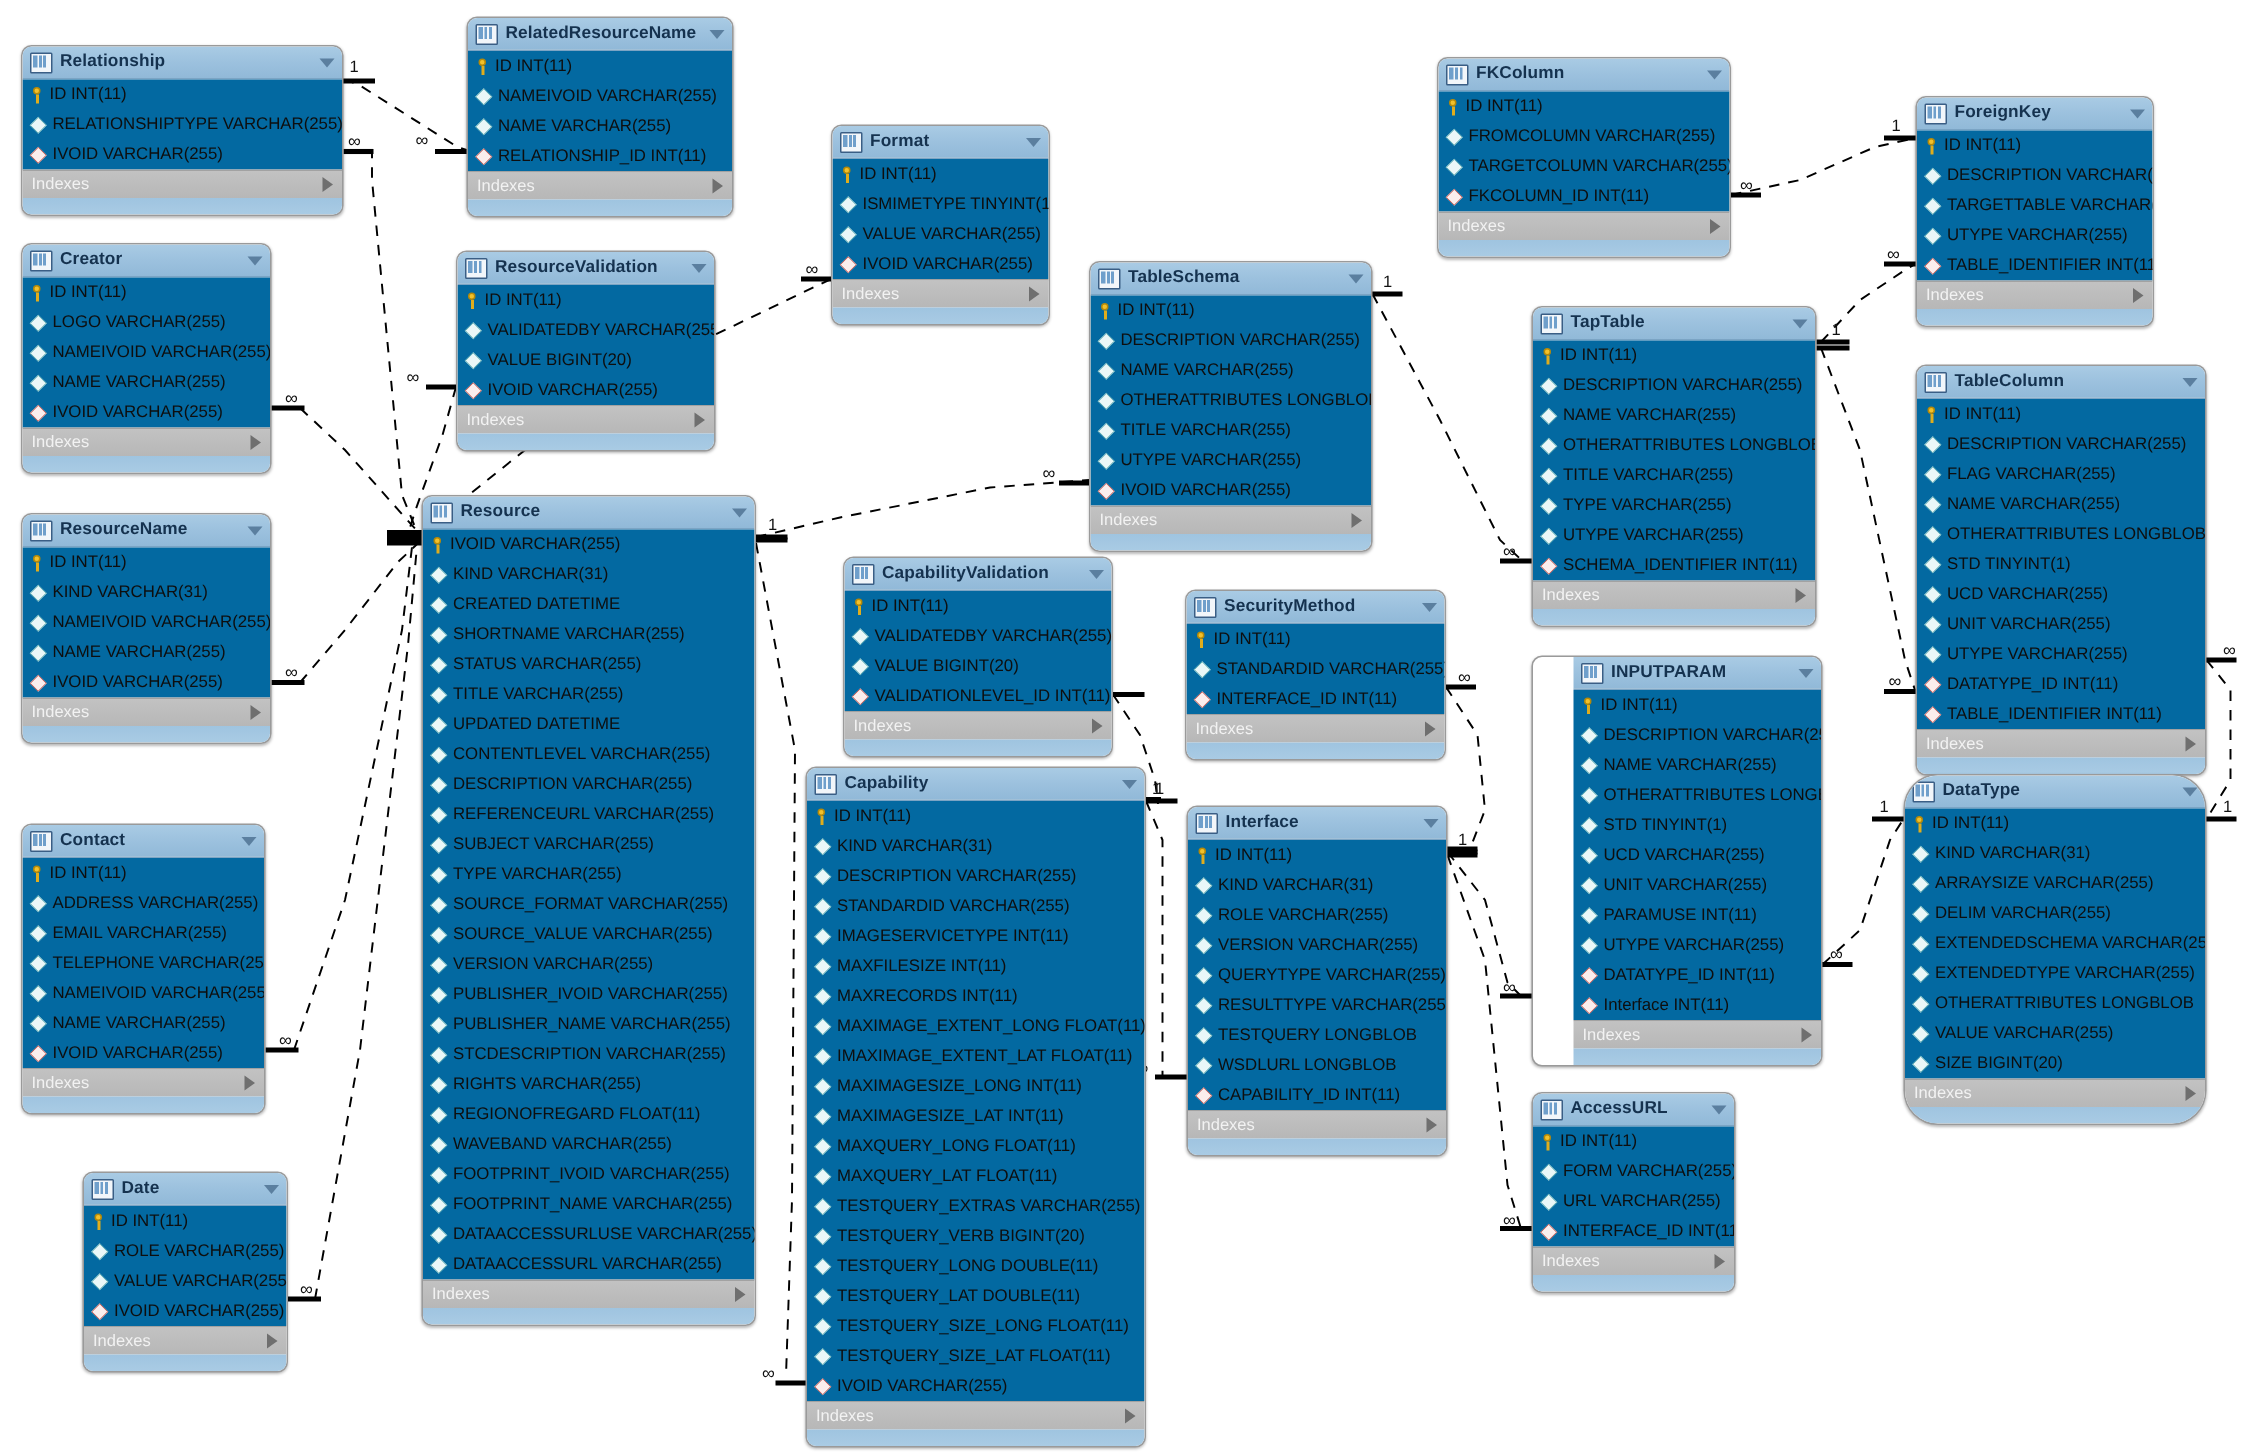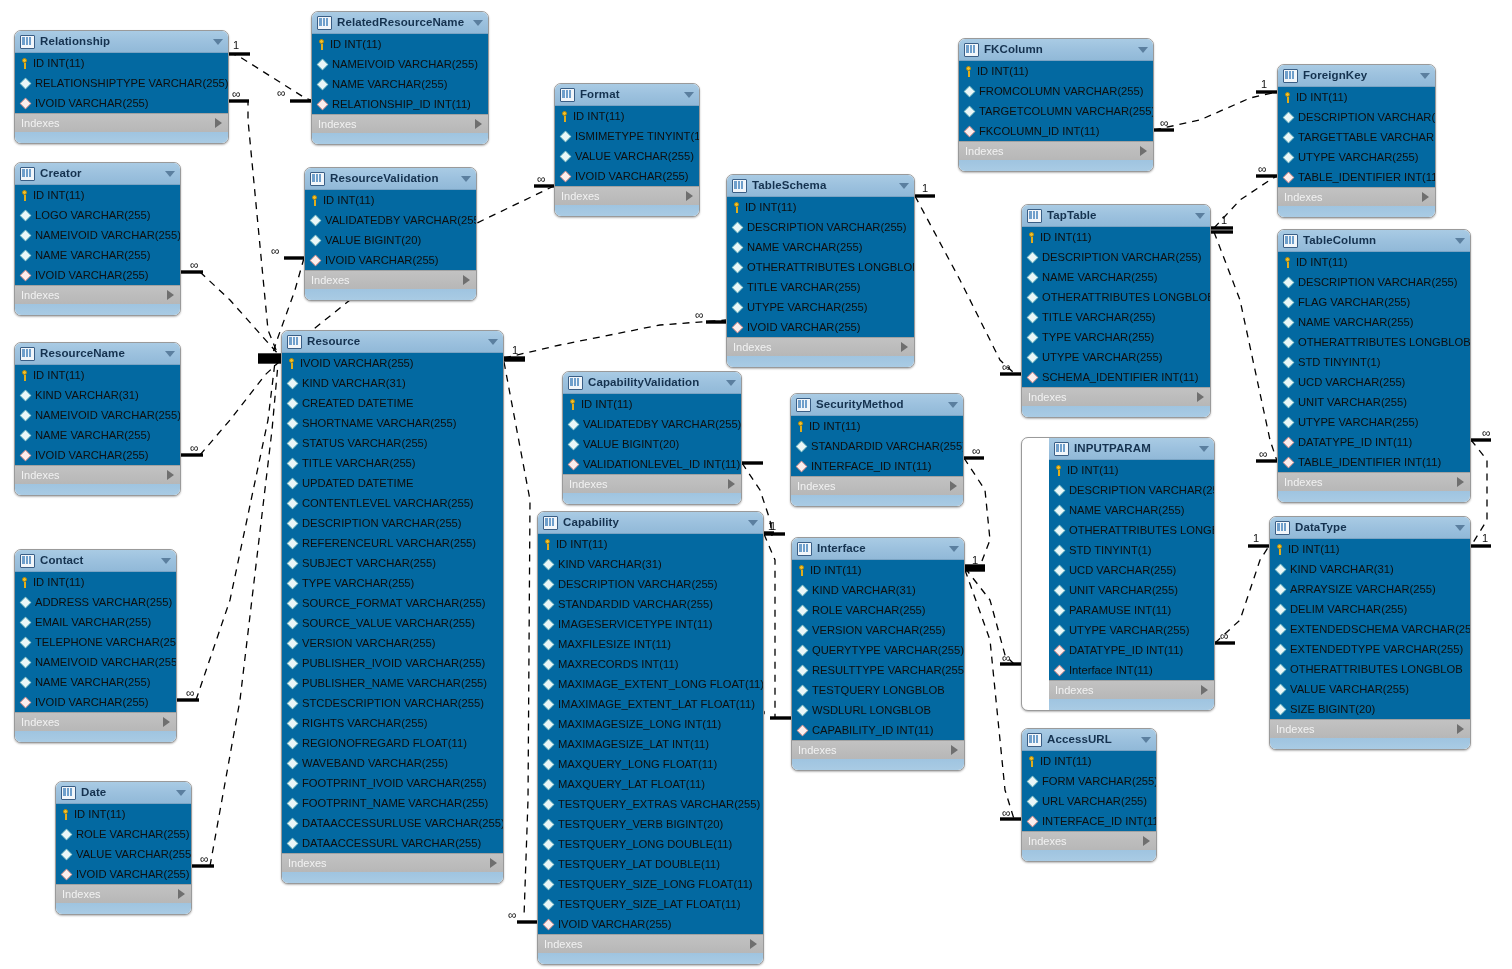--- a/index.html
+++ b/index.html
@@ -892,21 +892,21 @@
           <span class="di diar"></span>
           <span>SCHEMA_IDENTIFIER INT(11)</span>
         </div>
       </div>
       <div class="t-foot">
         <span class="t-foot-label">Indexes</span>
         <span class="t-foot-arrow"></span>
       </div>
       <div class="t-tail"></div>
     </div>
-    <div class="table" style="left: 1277px; top: 229px; width: 194px;">
+    <div class="table" style="left: 1277px; top: 243px; width: 194px;">
       <div class="t-head">
         <span class="t-ico"></span>
         <span class="t-title">TableColumn</span>
         <span class="t-caret"></span>
       </div>
       <div class="t-body">
         <div class="row">
           <span class="di key"></span>
           <span>ID INT(11)</span>
         </div>
@@ -1008,21 +1008,21 @@
           <span class="di diar"></span>
           <span>Interface INT(11)</span>
         </div>
       </div>
       <div class="t-foot">
         <span class="t-foot-label">Indexes</span>
         <span class="t-foot-arrow"></span>
       </div>
       <div class="t-tail"></div>
     </div>
-    <div class="table" style="left: 1269px; top: 516px; width: 202px;">
+    <div class="table" style="left: 1269px; top: 516px; width: 202px; border-radius: 23px;">
       <div class="t-head">
         <span class="t-ico"></span>
         <span class="t-title">DataType</span>
         <span class="t-caret"></span>
       </div>
       <div class="t-body">
         <div class="row">
           <span class="di key"></span>
           <span>ID INT(11)</span>
         </div>

